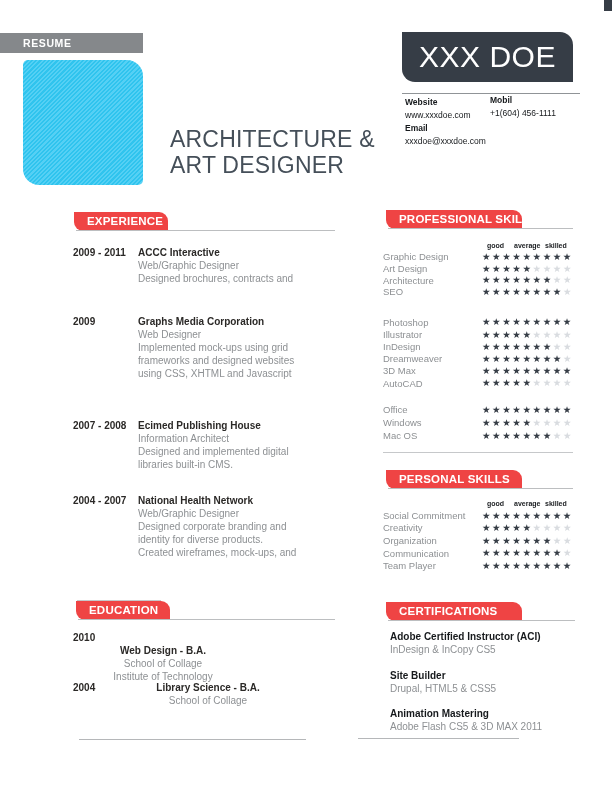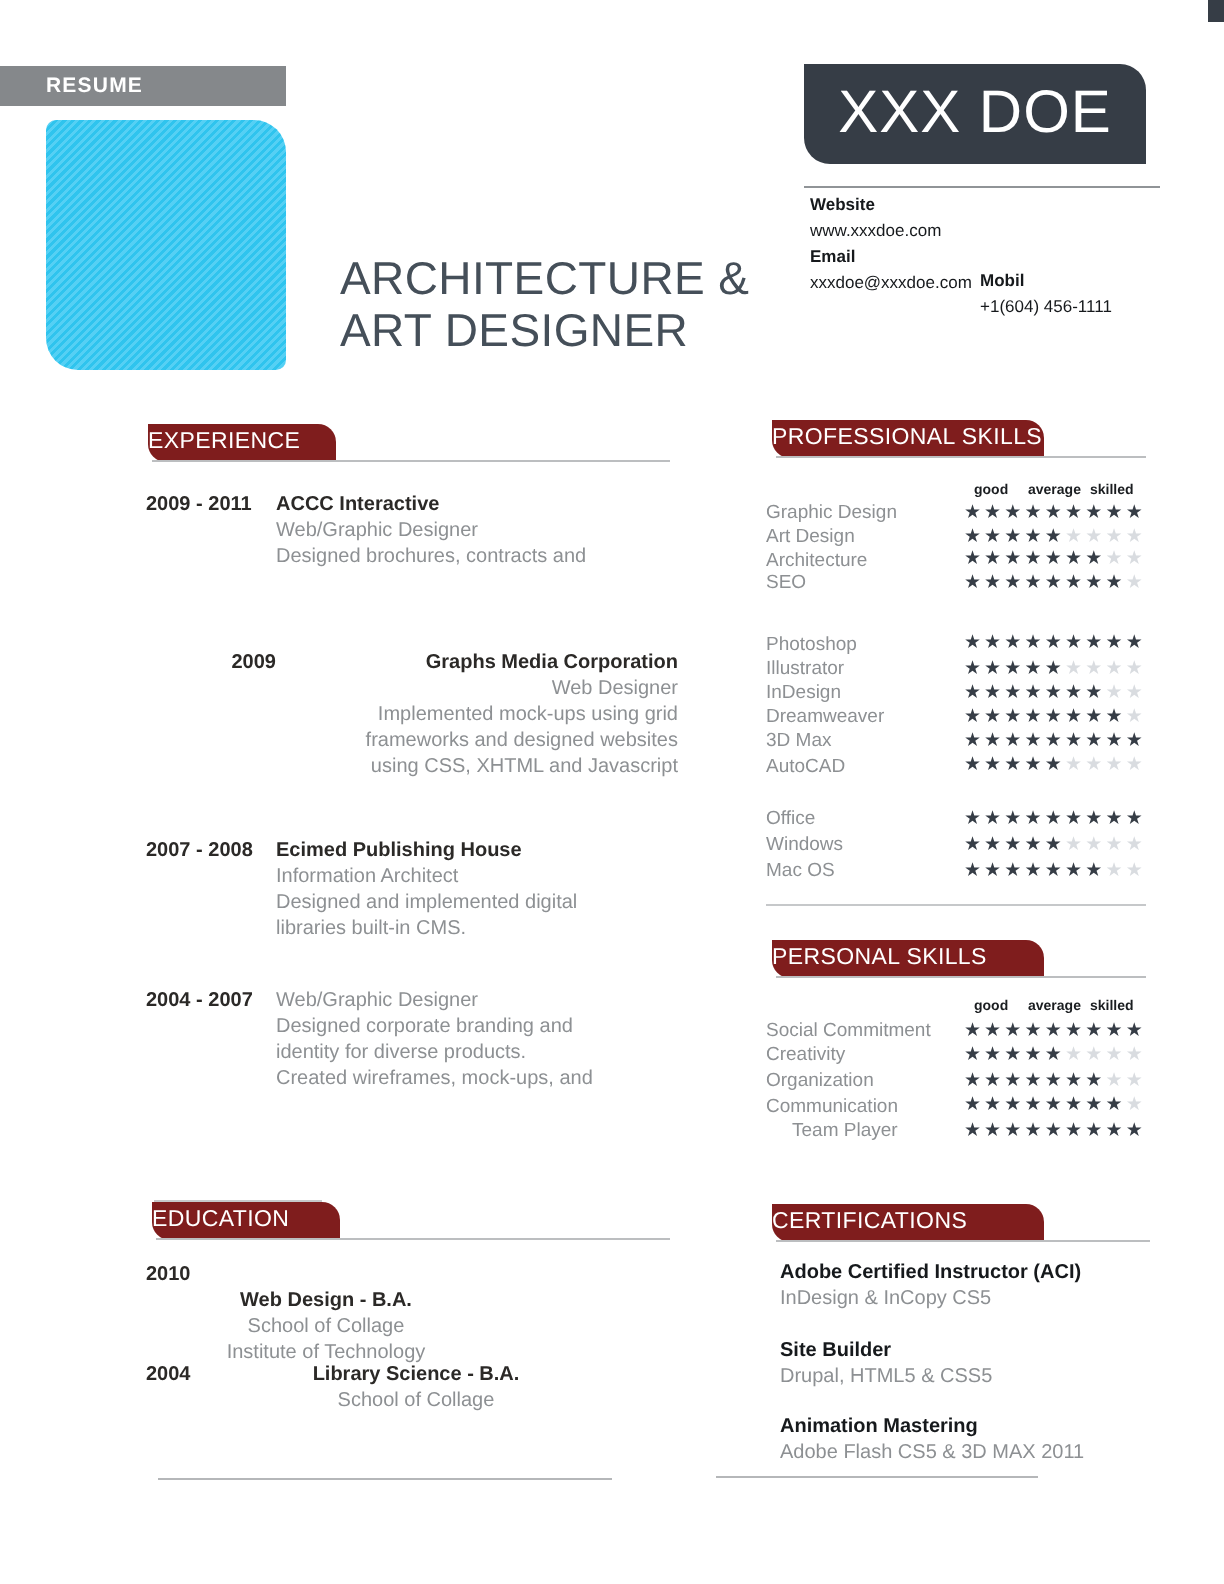--- a/index.html
+++ b/index.html
@@ -23,25 +23,25 @@
 
   
   .name-box{position:absolute;left:402px;top:32px;width:171px;height:50px;background:#363d46;
     border-radius:0 13px 0 13px;display:flex;align-items:center;justify-content:center;}
   .name-box span{color:#fff;font-size:30px;letter-spacing:.5px;}
   .header-rule{position:absolute;left:402px;top:93px;width:178px;height:1px;background:#909497;}
 
   .contact-col{position:absolute;font-size:8.5px;color:#16191c;line-height:13px;}
   .contact-col .lbl{font-weight:bold;}
   .cc1{left:405px;top:96px;}
-  .cc2{left:490px;top:94px;margin-top:40px;}
-
-  
-  .tab{position:absolute;height:19px;line-height:19px;background:#7f1d1d;color:#fff;
-    font-size:11.5px;font-weight:normal;letter-spacing:.2px;
+  .cc2{left:490px;top:94px;}
+
+  
+  .tab{position:absolute;height:19px;line-height:19px;background:#ef4444;color:#fff;
+    font-size:11.5px;font-weight:bold;letter-spacing:.2px;padding-left:13px;
     border-radius:0 9px 0 9px;box-sizing:border-box;white-space:nowrap;}
   .tab-line{position:absolute;height:1px;background:#bcbec0;}
   .thin-line{position:absolute;height:1px;background:#c6c8ca;}
 
   
   .xp{position:absolute;left:73px;width:266px;display:flex;}
   .xp-year{width:65px;font-size:10px;font-weight:bold;color:#2b2927;line-height:13px;}
   .xp-body{flex:1;font-size:10px;line-height:13px;}
   .xp-company{font-weight:bold;color:#2b2927;}
   .xp-line{color:#8d9093;}
@@ -105,21 +105,21 @@
   <div class="tab-line" style="left:76px;top:230px;width:259px;"></div>
   <div id="xp-entries">
       <div class="xp" style="top: 246px;">
         <div class="xp-year">2009 - 2011</div>
         <div class="xp-body">
           <div class="xp-company">ACCC Interactive</div>
           <div class="xp-line">Web/Graphic Designer</div>
           <div class="xp-line">Designed brochures, contracts and</div>
         </div>
       </div>
-      <div class="xp" style="top: 325px; text-align: right;">
+      <div class="xp" style="top: 315px;">
         <div class="xp-year">2009</div>
         <div class="xp-body">
           <div class="xp-company">Graphs Media Corporation</div>
           <div class="xp-line">Web Designer</div>
           <div class="xp-line">Implemented mock-ups using grid</div>
           <div class="xp-line">frameworks and designed websites</div>
           <div class="xp-line">using CSS, XHTML and Javascript</div>
         </div>
       </div>
       <div class="xp" style="top: 419px;">
@@ -127,20 +127,21 @@
         <div class="xp-body">
           <div class="xp-company">Ecimed Publishing House</div>
           <div class="xp-line">Information Architect</div>
           <div class="xp-line">Designed and implemented digital</div>
           <div class="xp-line">libraries built-in CMS.</div>
         </div>
       </div>
       <div class="xp" style="top: 494px;">
         <div class="xp-year">2004 - 2007</div>
         <div class="xp-body">
+          <div class="xp-company">National Health Network</div>
           <div class="xp-line">Web/Graphic Designer</div>
           <div class="xp-line">Designed corporate branding and</div>
           <div class="xp-line">identity for diverse products.</div>
           <div class="xp-line">Created wireframes, mock-ups, and</div>
         </div>
       </div>
     </div>
 
   <div class="thin-line" style="left:77px;top:600px;width:84px;"></div>
   <div class="tab" style="left:76px;top:601px;width:94px;">
@@ -253,21 +254,21 @@
           <div class="stars"><span class="on">★★★★★</span><span class="off">★★★★</span></div>
         </div>
         <div class="skill-row" style="height: 12.6px;">
           <div class="skill-name">Organization</div>
           <div class="stars"><span class="on">★★★★★★★</span><span class="off">★★</span></div>
         </div>
         <div class="skill-row" style="height: 12.6px;">
           <div class="skill-name">Communication</div>
           <div class="stars"><span class="on">★★★★★★★★</span><span class="off">★</span></div>
         </div>
-        <div class="skill-row" style="height: 12.6px; margin-left: 13px;">
+        <div class="skill-row" style="height: 12.6px;">
           <div class="skill-name">Team Player</div>
           <div class="stars"><span class="on">★★★★★★★★★</span><span class="off"></span></div>
         </div>
       </div>
     </div>
 
   <div class="tab" style="left:386px;top:602px;width:136px;">
     <span>CERTIFICATIONS</span>
   </div>
   <div class="tab-line" style="left:388px;top:620px;width:187px;"></div>

